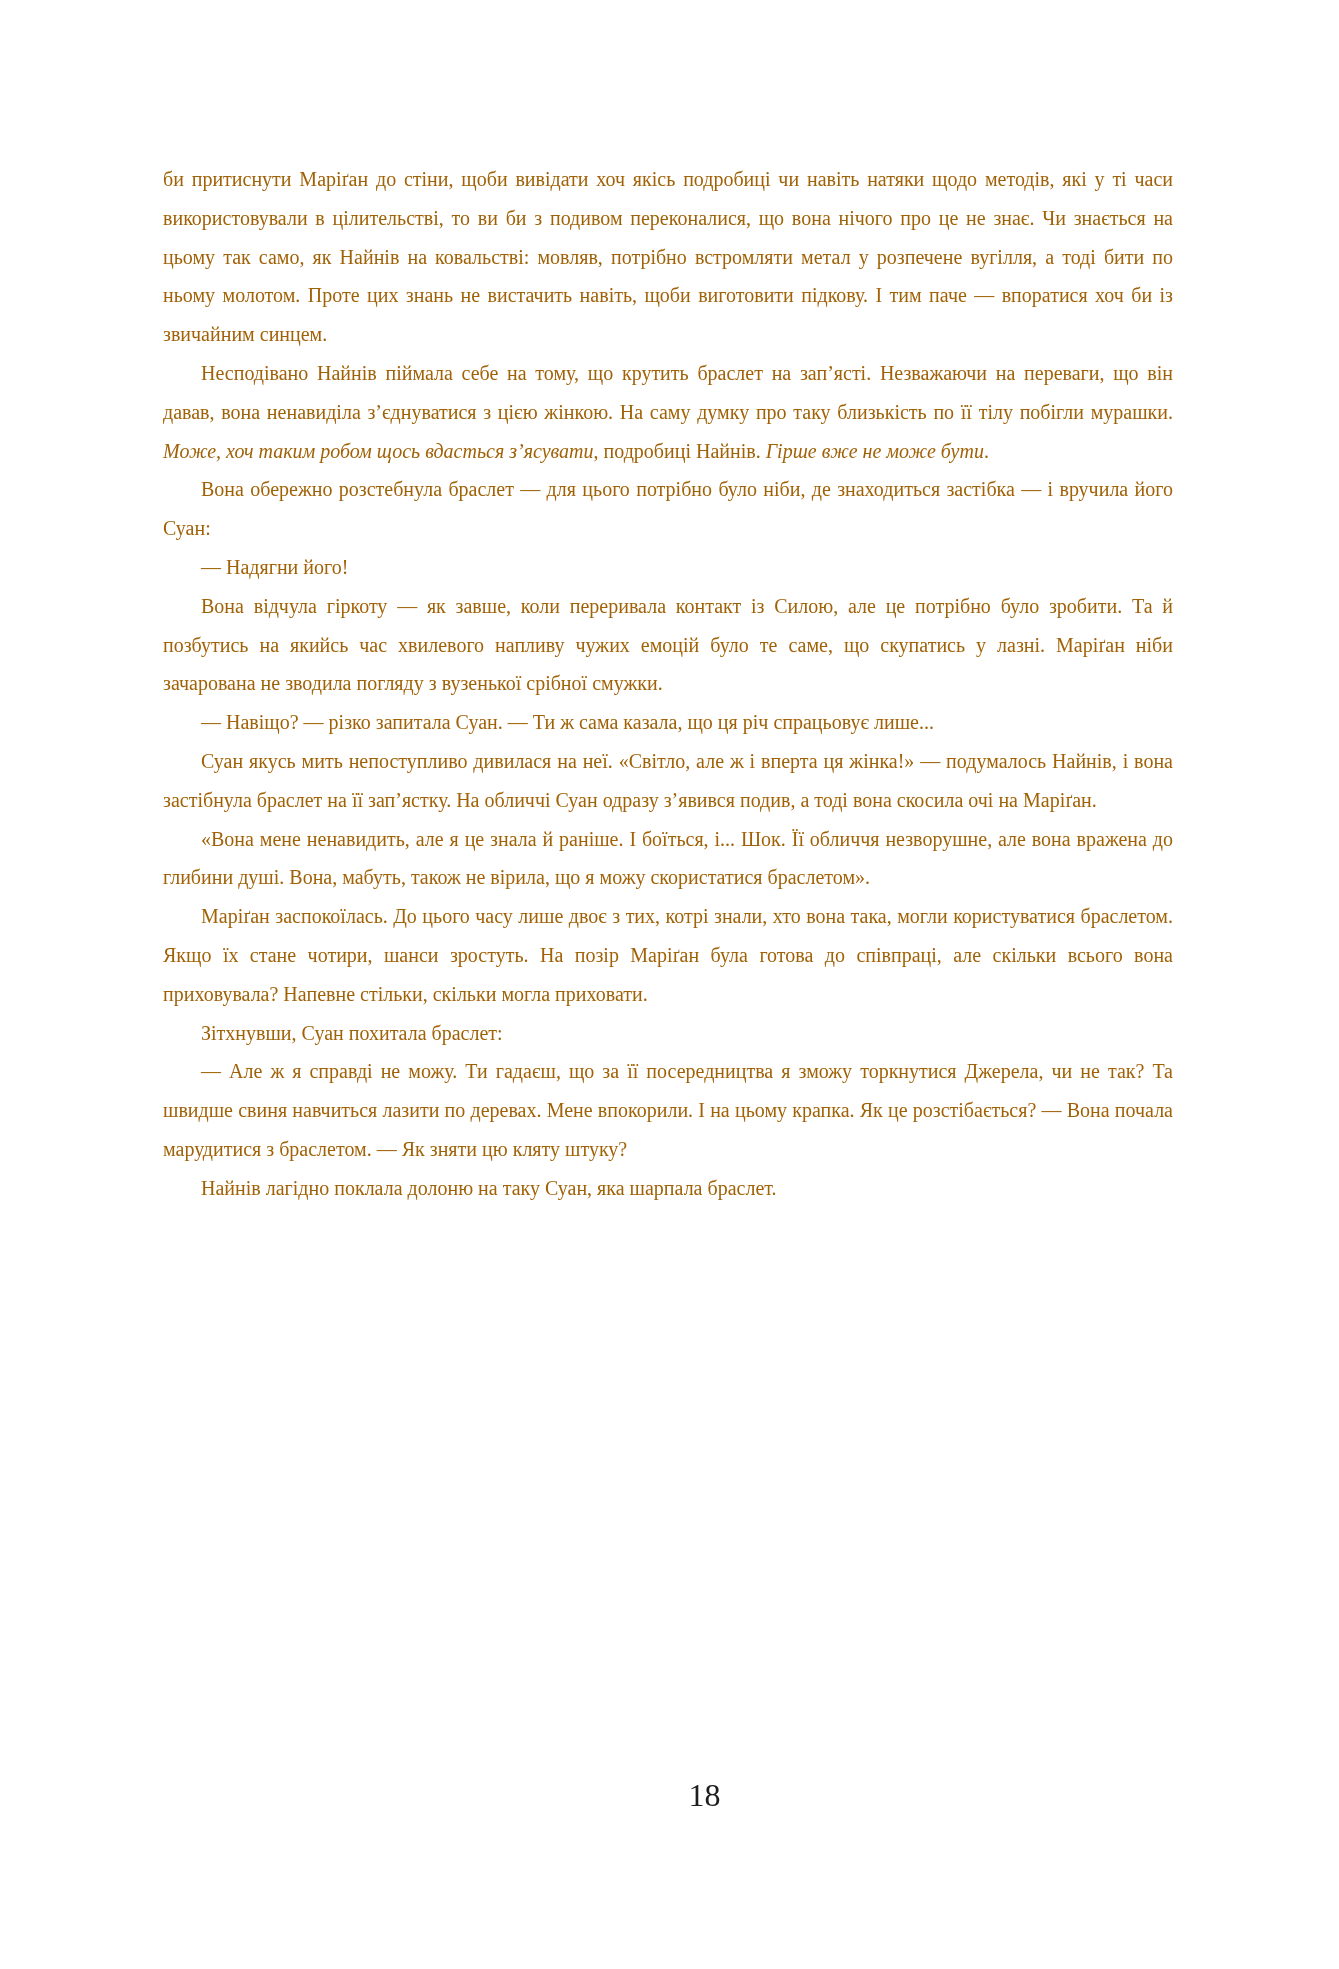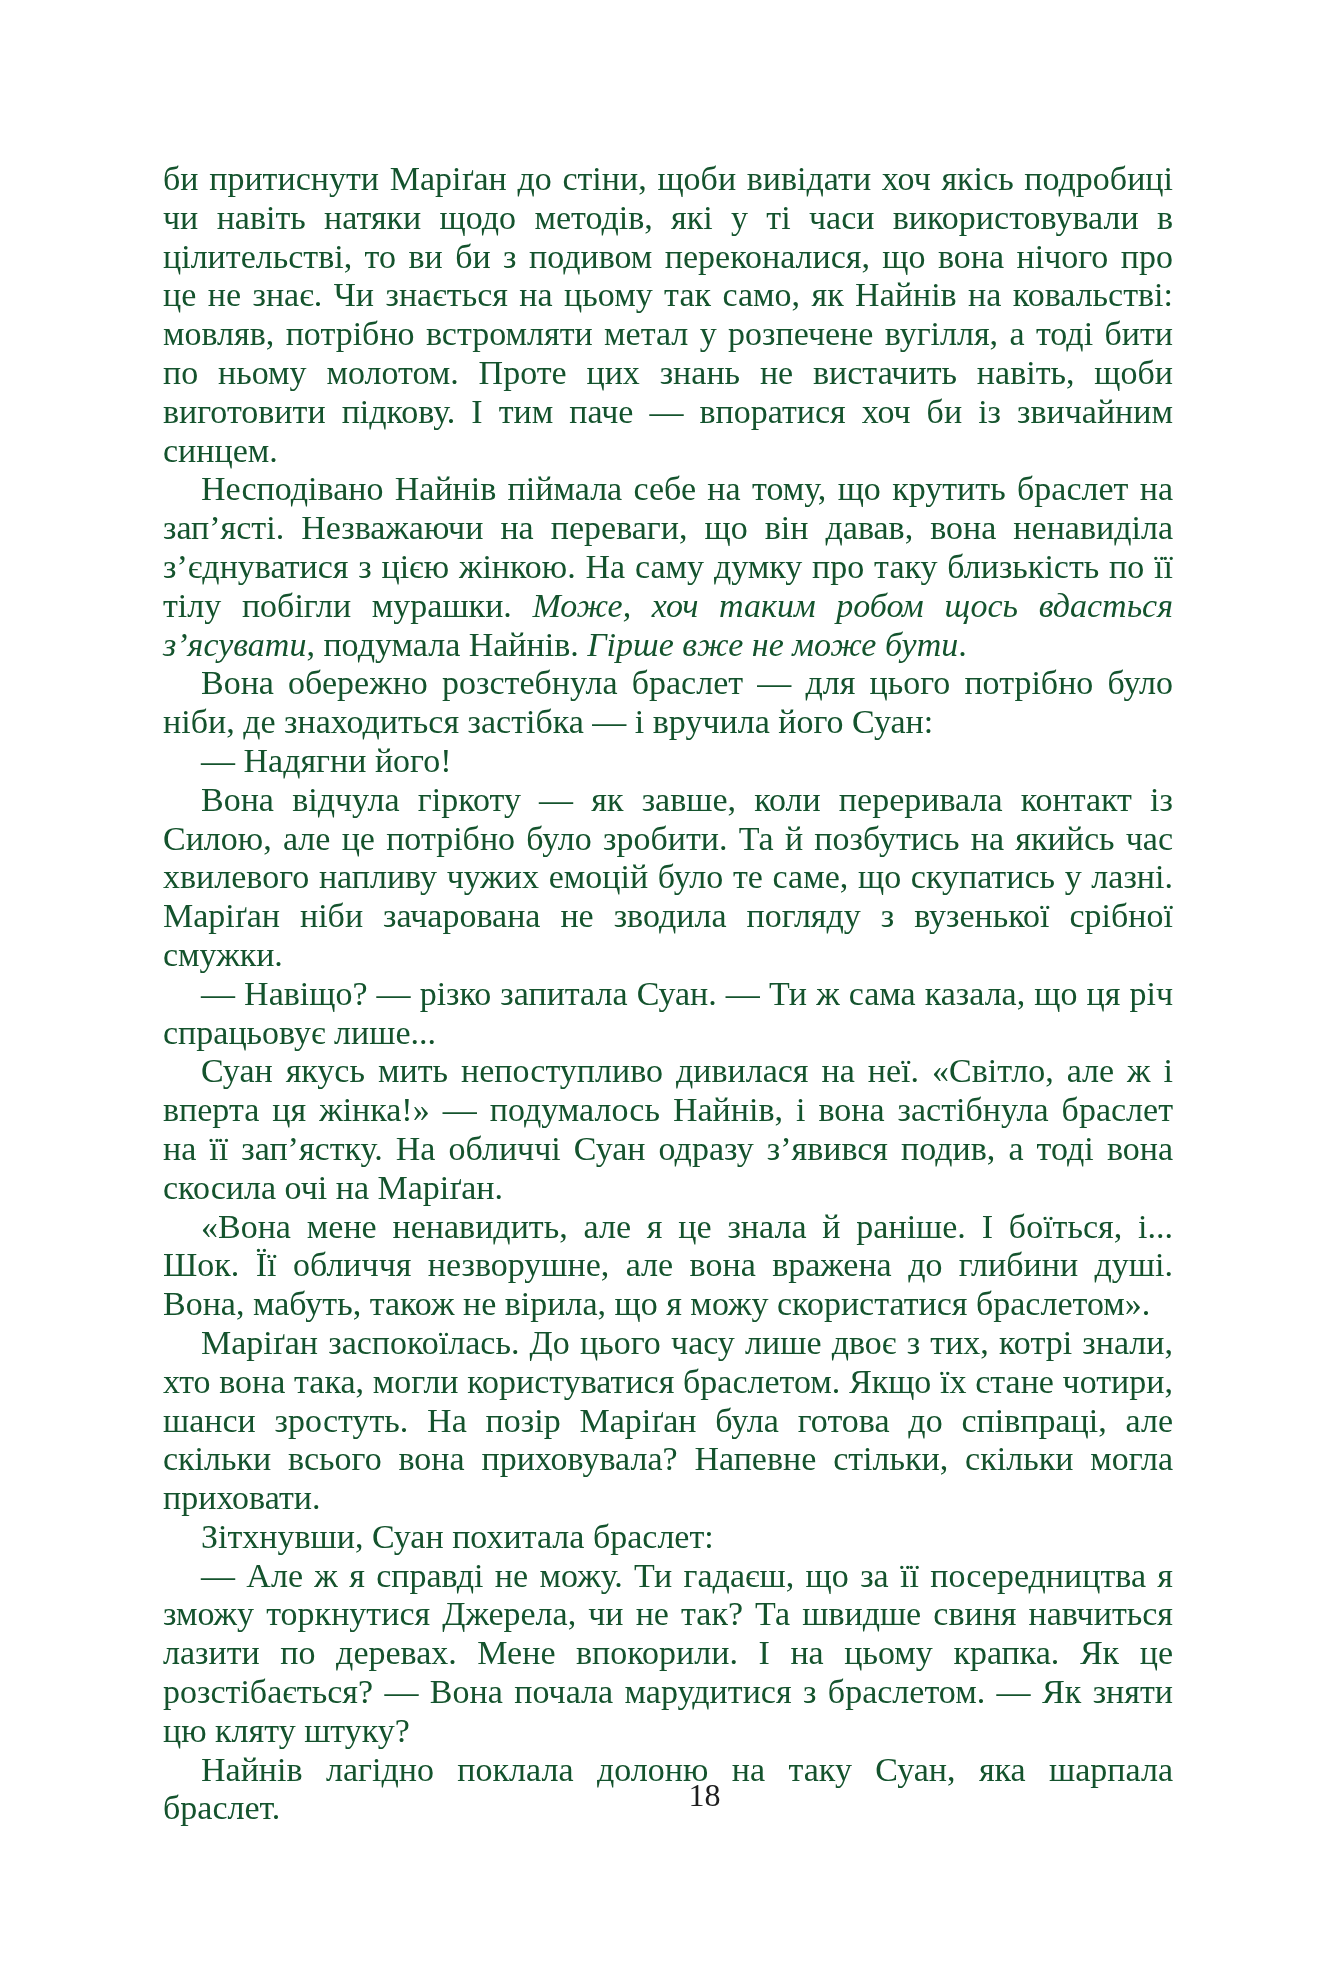--- a/index.html
+++ b/index.html
@@ -12,23 +12,23 @@
     height: 1969px;
     position: relative;
     overflow: hidden;
   }
   .page {
     position: absolute;
     left: 163px;
     top: 160px;
     width: 1010px;
     font-family: "Liberation Serif", "DejaVu Serif", serif;
-    font-size: 34px;
+    font-size: 20px;
     line-height: 38.8px;
-    color: #14532d;
+    color: #a16207;
     text-align: justify;
     hyphens: manual;
   }
   .page p {
     margin: 0;
     text-indent: 0;
   }
   .page p.indent {
     text-indent: 38px;
   }
@@ -45,21 +45,21 @@
     font-size: 32px;
     color: #1e1e1e;
     margin-left: 35px;
   }
 </style>
 </head>
 <body>
 
 <div class="page" id="page-body">
     <p><span>би притиснути Маріґан до стіни, щоби вивідати хоч якісь подробиці чи навіть натяки щодо методів, які у ті часи використовували в цілительстві, то ви би з подивом переконалися, що вона нічого про це не знає. Чи знається на цьому так само, як Найнів на ковальстві: мовляв, потрібно встромляти метал у розпечене вугілля, а тоді бити по ньому молотом. Проте цих знань не вистачить навіть, щоби виготовити підкову. І тим паче — впоратися хоч би із звичайним синцем.</span></p>
-    <p class="indent"><span>Несподівано Найнів піймала себе на тому, що крутить браслет на зап’ясті. Незважаючи на переваги, що він давав, вона ненавиділа з’єднуватися з цією жінкою. На саму думку про таку близькість по її тілу побігли мурашки. </span><em>Може, хоч таким робом щось вдасться з’ясувати</em><span>, подумала Найнів. </span><em>Гірше вже не може бути</em><span>.</span></p>
+    <p class="indent"><span>Несподівано Найнів піймала себе на тому, що крутить браслет на зап’ясті. Незважаючи на переваги, що він давав, вона ненавиділа з’єднуватися з цією жінкою. На саму думку про таку близькість по її тілу побігли мурашки. </span><em>Може, хоч таким робом щось вдасться з’ясувати</em><span>, подробиці Найнів. </span><em>Гірше вже не може бути</em><span>.</span></p>
     <p class="indent"><span>Вона обережно розстебнула браслет — для цього потрібно було ніби, де знаходиться застібка — і вручила його Суан:</span></p>
     <p class="indent"><span>— Надягни його!</span></p>
     <p class="indent"><span>Вона відчула гіркоту — як завше, коли переривала контакт із Силою, але це потрібно було зробити. Та й позбутись на якийсь час хвилевого напливу чужих емоцій було те саме, що скупатись у лазні. Маріґан ніби зачарована не зводила погляду з вузенької срібної смужки.</span></p>
     <p class="indent"><span>— Навіщо? — різко запитала Суан. — Ти ж сама казала, що ця річ спрацьовує лише...</span></p>
     <p class="indent"><span>Суан якусь мить непоступливо дивилася на неї. «Світло, але ж і вперта ця жінка!» — подумалось Найнів, і вона застібнула браслет на її зап’ястку. На обличчі Суан одразу з’явився подив, а тоді вона скосила очі на Маріґан.</span></p>
     <p class="indent"><span>«Вона мене ненавидить, але я це знала й раніше. І боїться, і... Шок. Її обличчя незворушне, але вона вражена до глибини душі. Вона, мабуть, також не вірила, що я можу скористатися браслетом».</span></p>
     <p class="indent"><span>Маріґан заспокоїлась. До цього часу лише двоє з тих, котрі знали, хто вона така, могли користуватися браслетом. Якщо їх стане чотири, шанси зростуть. На позір Маріґан була готова до співпраці, але скільки всього вона приховувала? Напевне стільки, скільки могла приховати.</span></p>
     <p class="indent"><span>Зітхнувши, Суан похитала браслет:</span></p>
     <p class="indent"><span>— Але ж я справді не можу. Ти гадаєш, що за її посередництва я зможу торкнутися Джерела, чи не так? Та швидше свиня навчиться лазити по деревах. Мене впокорили. І на цьому крапка. Як це розстібається? — Вона почала марудитися з браслетом. — Як зняти цю кляту штуку?</span></p>
     <p class="indent"><span>Найнів лагідно поклала долоню на таку Суан, яка шарпала браслет.</span></p>

